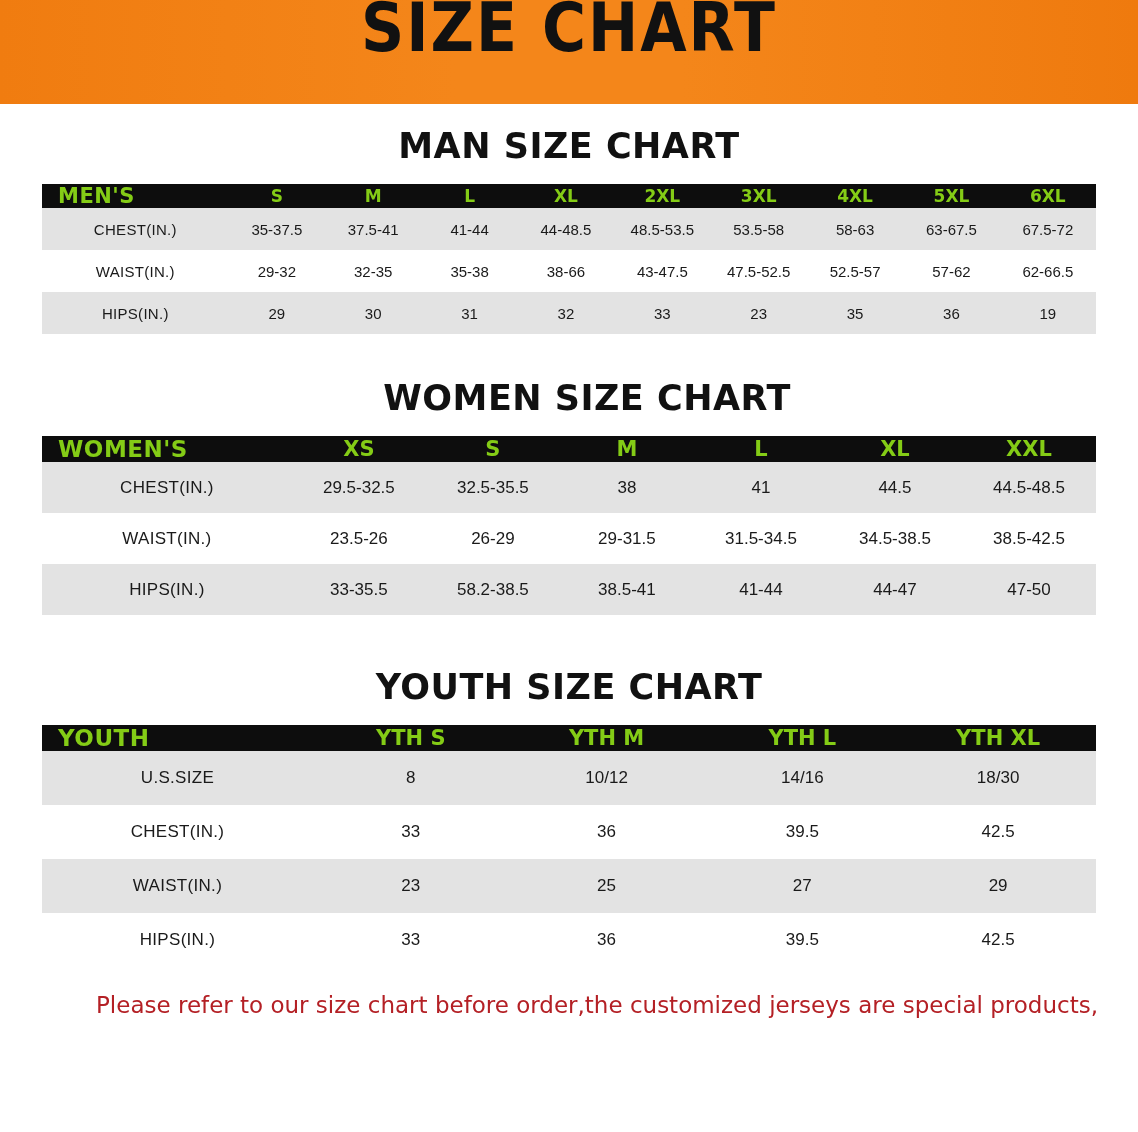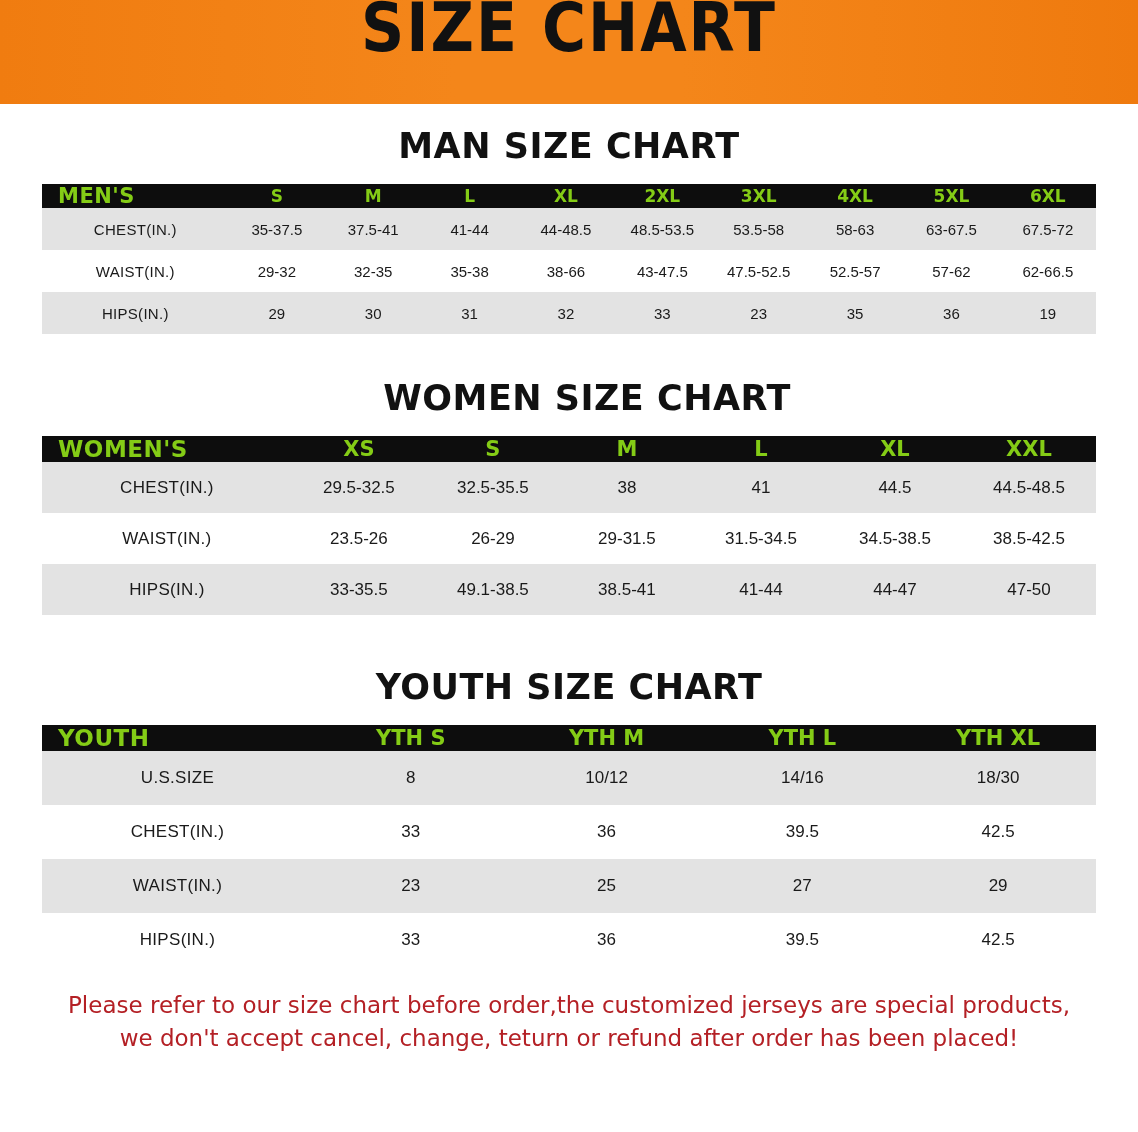--- a/index.html
+++ b/index.html
@@ -99,21 +99,21 @@
   #youth-table tbody td { font-size: 17px; height: 42px; }
   #youth-table tbody td.rowlabel { font-size: 17px; }
 
   
   .note {
     margin: 22px 40px 0 40px;
     color: #b42025;
     font-family: "DejaVu Sans", sans-serif;
     font-size: 23px;
     line-height: 1.45;
-    text-align: center;
+    text-align: right;
   }
   .note div { white-space: nowrap; }
 </style>
 </head>
 <body>
 
 <div class="banner">
   <div class="banner-title">SIZE CHART</div>
 </div>
 
@@ -204,21 +204,21 @@
           <td>23.5-26</td>
           <td>26-29</td>
           <td>29-31.5</td>
           <td>31.5-34.5</td>
           <td>34.5-38.5</td>
           <td>38.5-42.5</td>
         </tr>
         <tr class="shade">
           <td class="rowlabel">HIPS(IN.)</td>
           <td>33-35.5</td>
-          <td>49.1-38.5</td>
+          <td>58.2-38.5</td>
           <td>38.5-41</td>
           <td>41-44</td>
           <td>44-47</td>
           <td>47-50</td>
         </tr>
       </tbody>
   </table>
 </div>
 
 <div class="section-title youth">YOUTH SIZE CHART</div>
@@ -261,14 +261,13 @@
           <td>36</td>
           <td>39.5</td>
           <td>42.5</td>
         </tr>
       </tbody>
   </table>
 </div>
 
 <div class="note">
   <div>Please refer to our size chart before order,the customized jerseys are special products,</div>
-  <div>we don't accept cancel, change, teturn or refund after order has been placed!</div>
 </div>
 
 </body></html>

